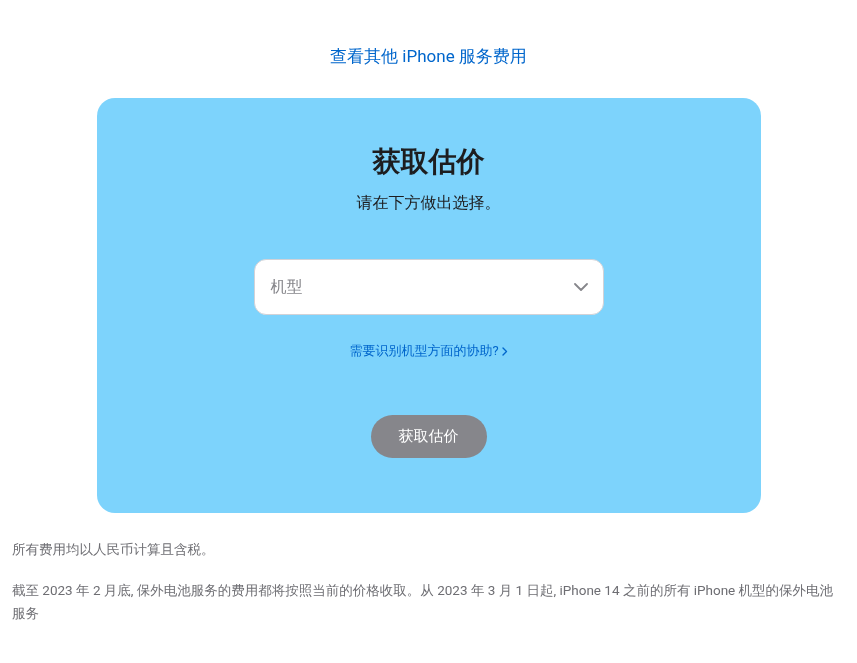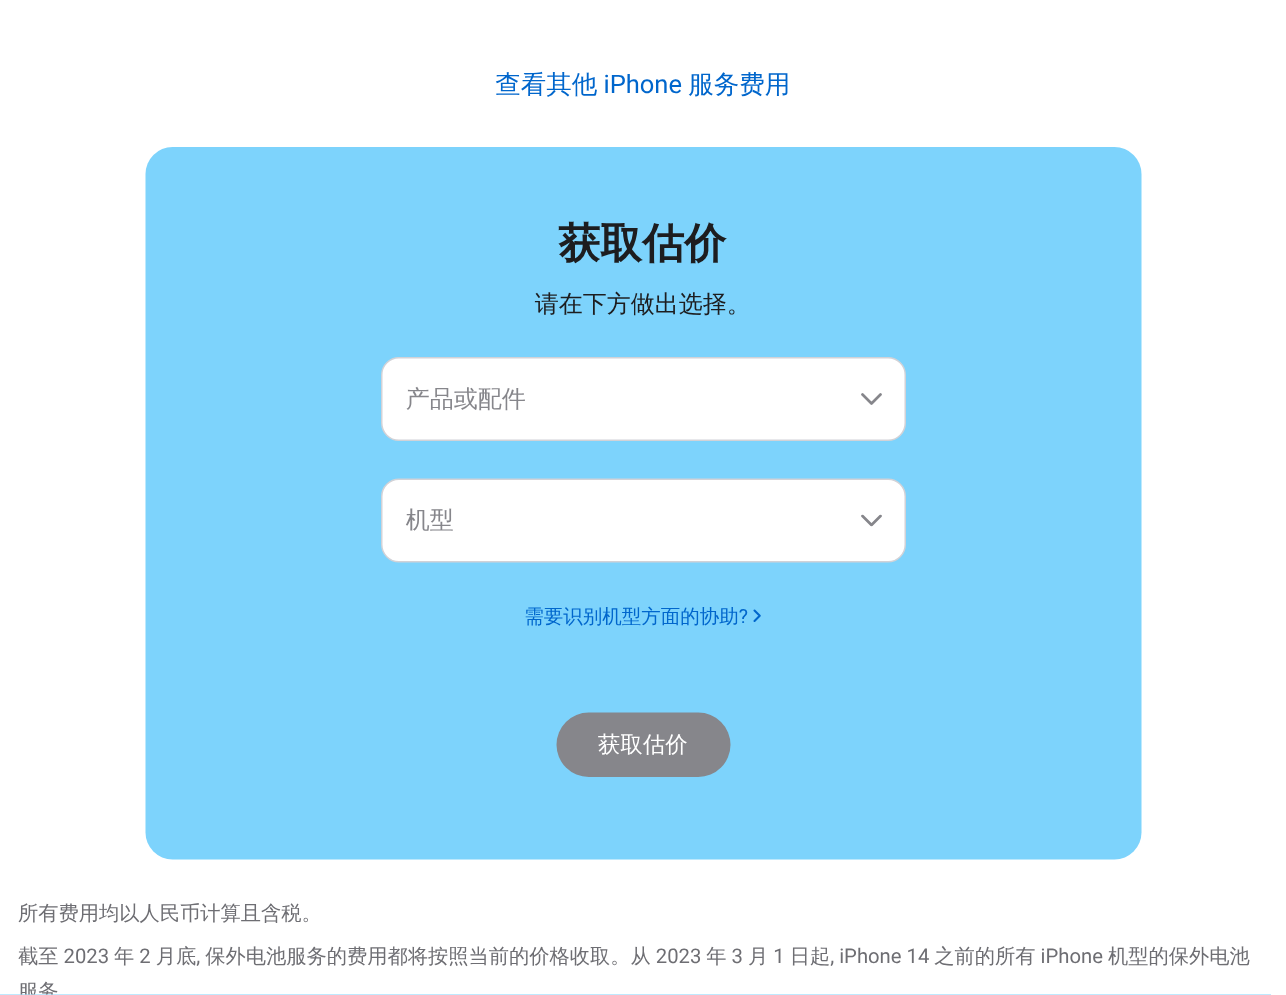--- a/index.html
+++ b/index.html
@@ -37,21 +37,21 @@
     }
     .card-title {
       font-size: 28px;
       font-weight: 600;
       color: #1d1d1f;
       margin-bottom: 12px;
     }
     .card-subtitle {
       font-size: 16px;
       color: #1d1d1f;
-      margin-bottom: 24px;
+      margin-bottom: 45px;
     }
     .select-wrapper {
       position: relative;
       width: 350px;
       margin: 0 auto 25px auto;
     }
     .select-box {
       width: 100%;
       height: 56px;
       background: #ffffff;
@@ -96,45 +96,35 @@
       font-weight: 400;
       cursor: pointer;
     }
     .footer-text {
       padding: 25px 2px 0 2px;
       font-size: 13.5px;
       line-height: 1.7;
       color: #6e6e73;
     }
     .footer-text p {
-      margin-bottom: 6px;
+      margin-bottom: 18px;
     }
   </style>
 </head>
 <body>
 
 <div class="container">
   <div class="top-link">
     <a href="#">查看其他 iPhone 服务费用</a>
   </div>
 
   <div class="card">
     <h2 class="card-title">获取估价</h2>
     <p class="card-subtitle">请在下方做出选择。</p>
 
-    <div class="select-wrapper">
-      <div class="select-box">
-        <span>产品或配件</span>
-      </div>
-      <span class="chevron">
-        <svg width="14" height="8" viewBox="0 0 14 8" fill="none">
-          <path d="M1 1L7 7L13 1" stroke="#86868b" stroke-width="1.8" stroke-linecap="round" stroke-linejoin="round"></path>
-        </svg>
-      </span>
-    </div>
 
     <div class="select-wrapper">
       <div class="select-box">
         <span>机型</span>
       </div>
       <span class="chevron">
         <svg width="14" height="8" viewBox="0 0 14 8" fill="none">
           <path d="M1 1L7 7L13 1" stroke="#86868b" stroke-width="1.8" stroke-linecap="round" stroke-linejoin="round"></path>
         </svg>
       </span>

